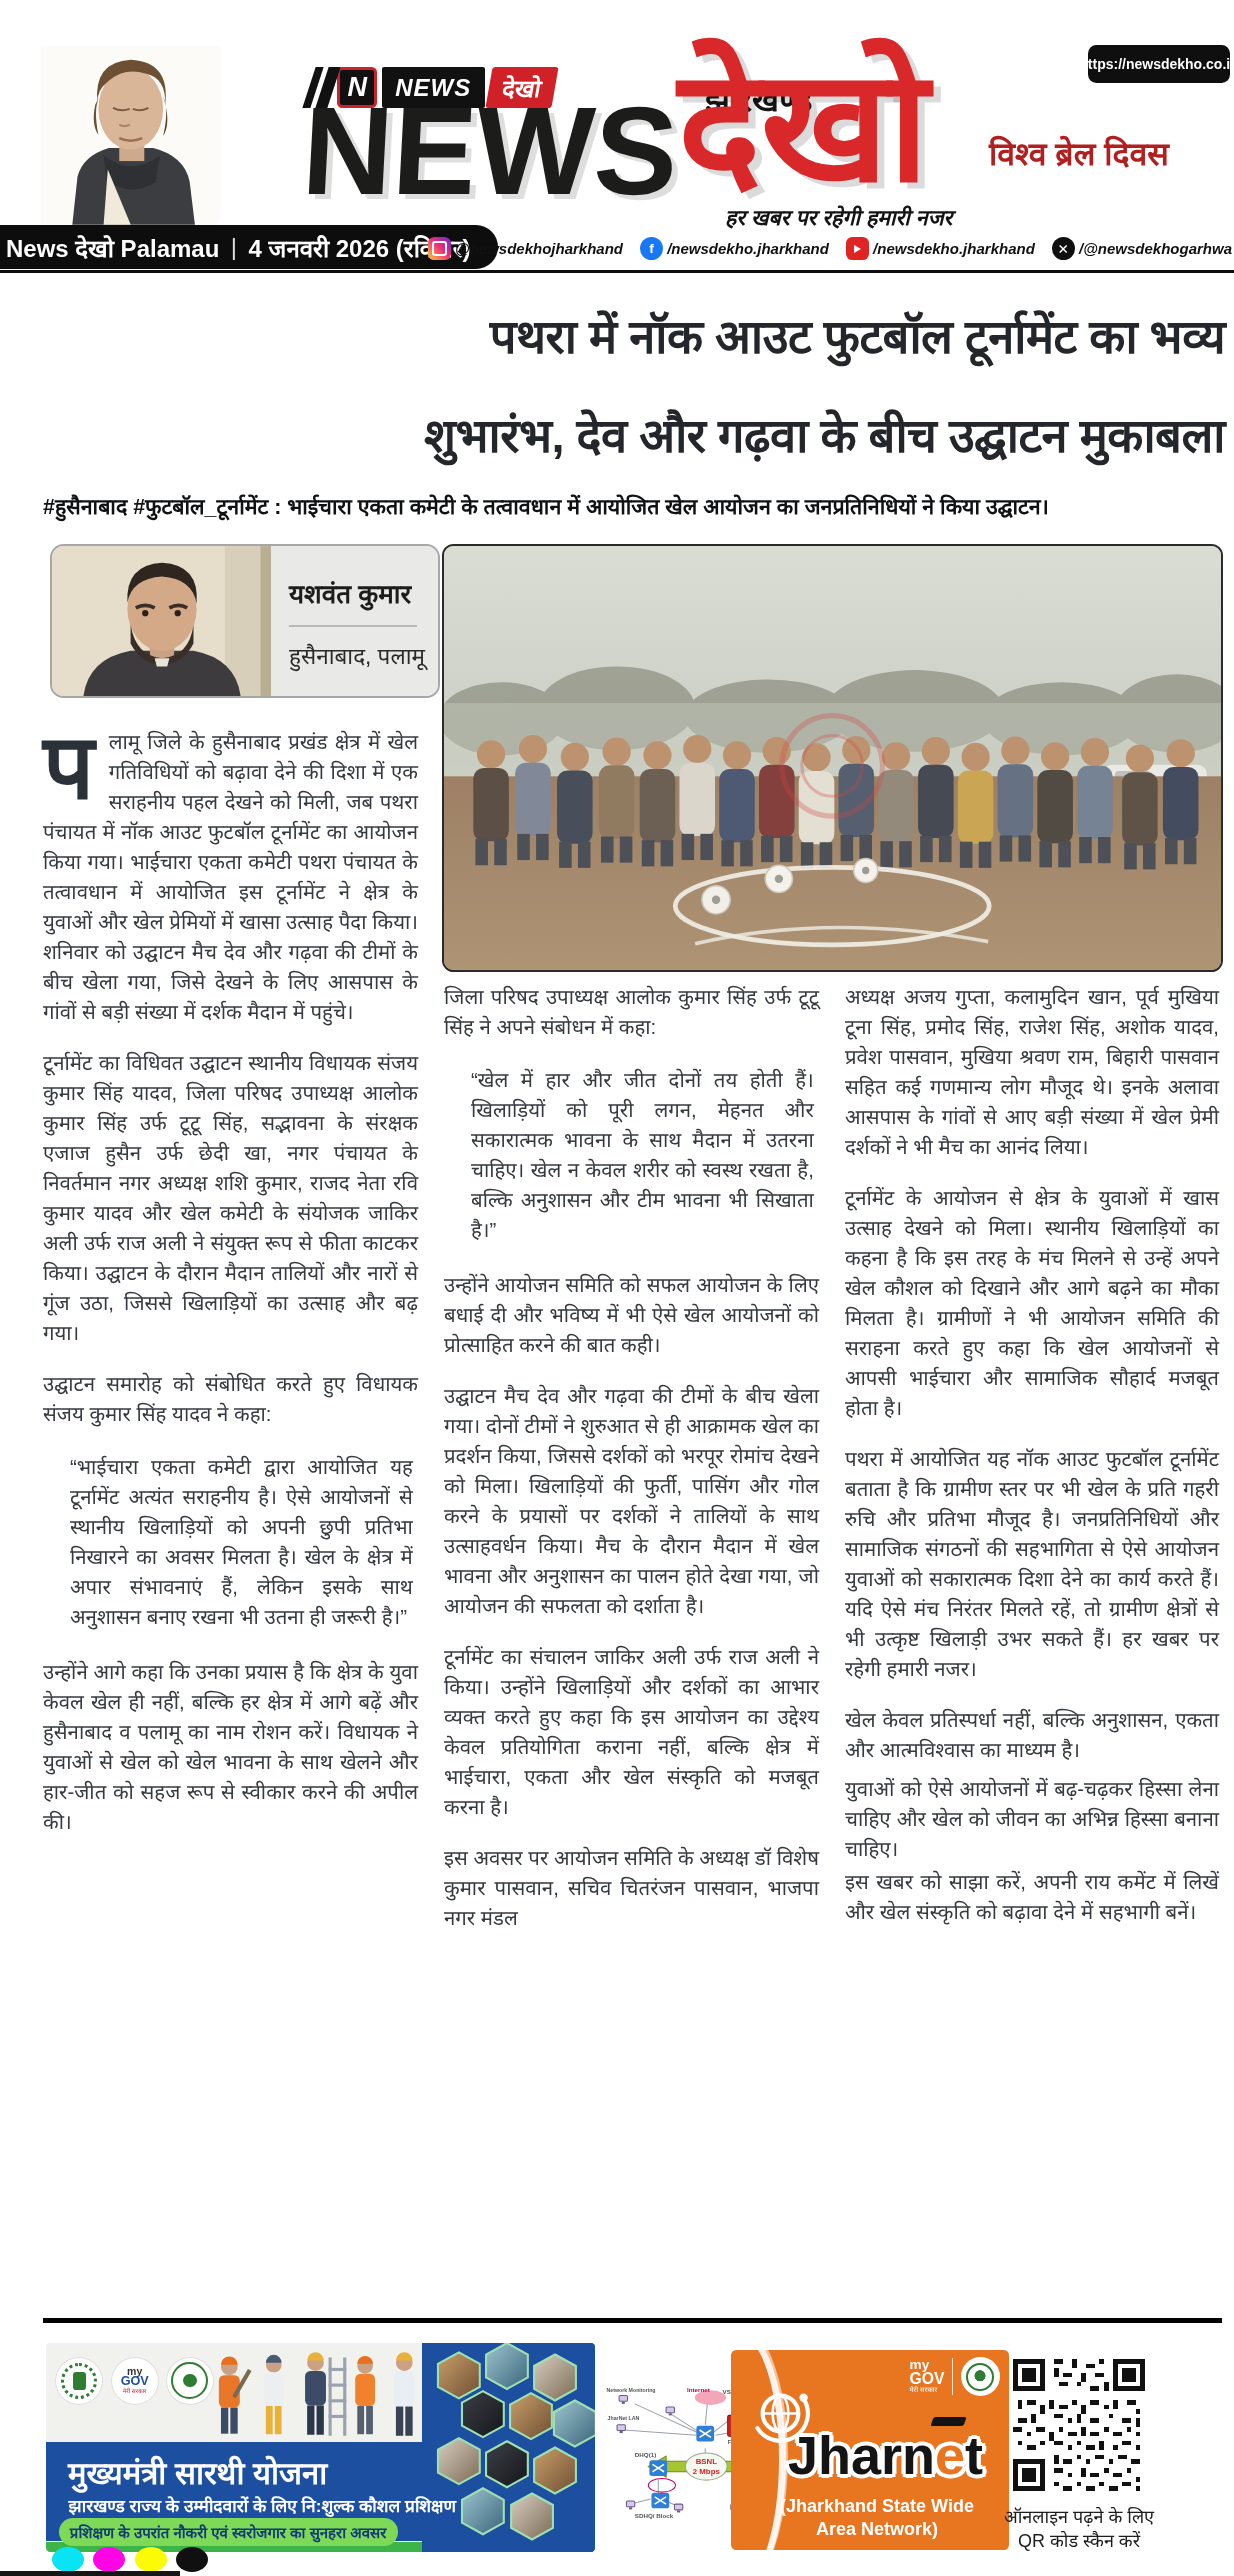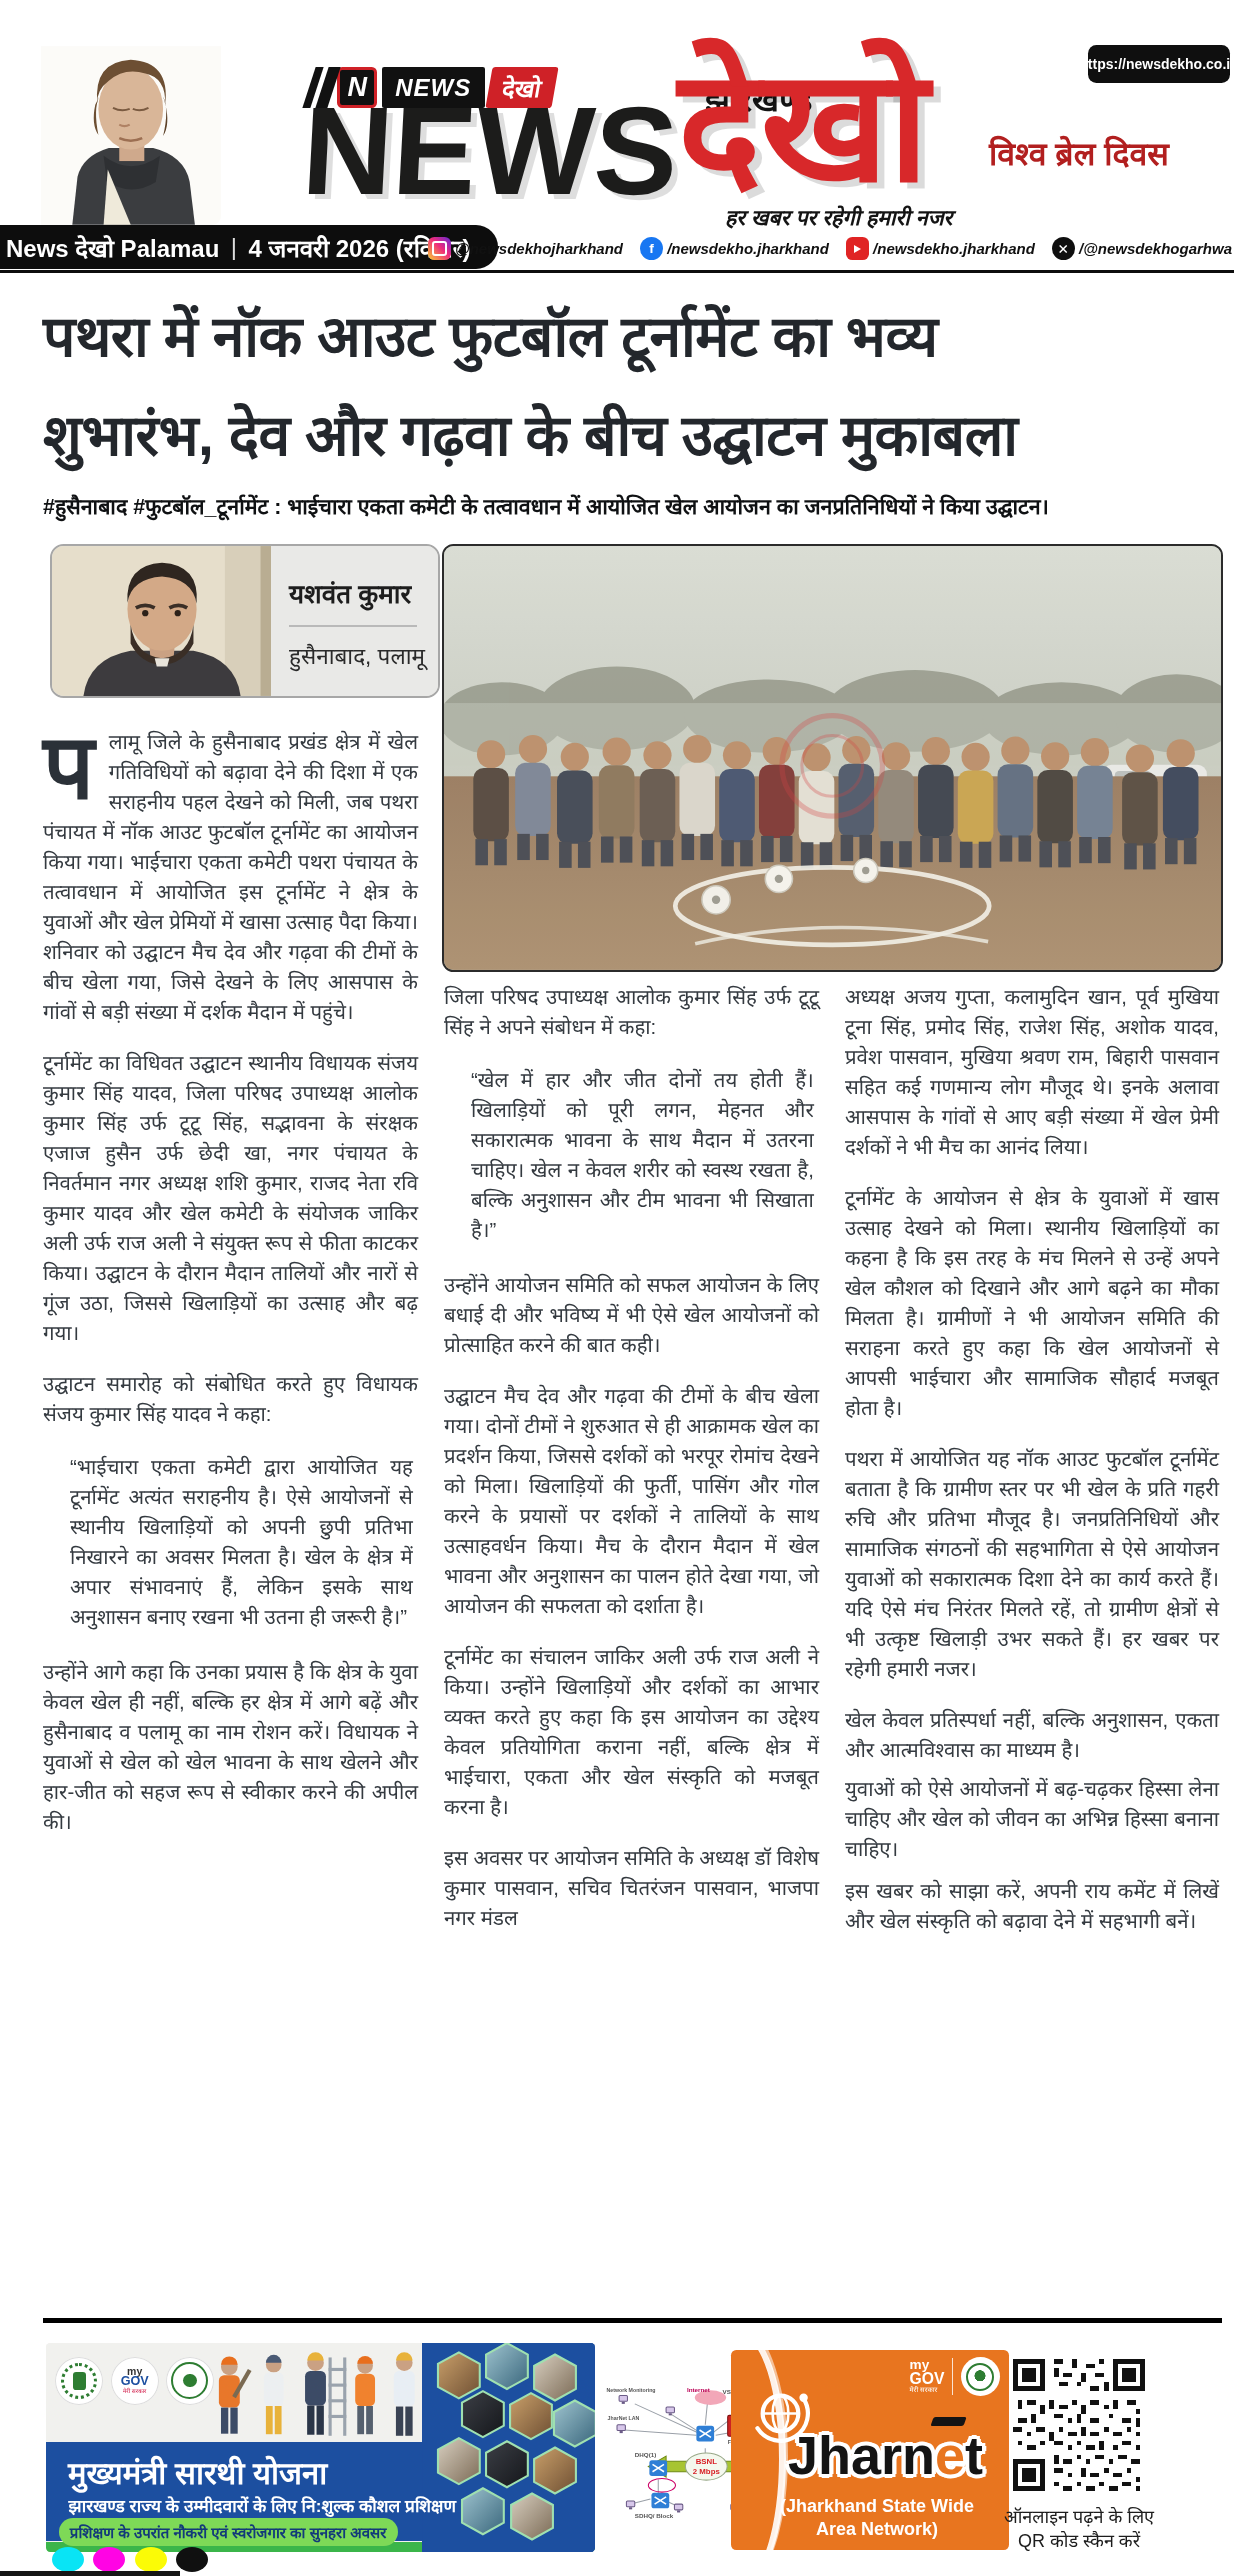--- a/index.html
+++ b/index.html
@@ -39,21 +39,21 @@
   .sicon{width:23px;height:23px;border-radius:50%;display:flex;align-items:center;justify-content:center;color:#fff;font-weight:900;font-size:13.6px;flex:0 0 auto;}
   .sicon.ig{border-radius:6.3px;background:linear-gradient(45deg,#f9ce34,#ee2a7b 55%,#6228d7);}
   .sicon.ig i{display:block;width:10.5px;height:10.5px;border:2.1px solid #fff;border-radius:3.1px;}
   .sicon.fb{background:#1877f2;}
   .sicon.yt{background:#e02424;border-radius:6.3px;}
   .sicon.yt i{display:block;width:0;height:0;border-left:7.3px solid #fff;border-top:4.7px solid transparent;border-bottom:4.7px solid transparent;}
   .sicon.xx{background:#0f0f0f;}
   .rule{left:0;top:270px;width:1235px;height:2.6px;background:#0d0d0d;}
 
   
-  .headline{left:43px;top:287px;width:1182px;font-size:57px;font-weight:900;color:#23272c;line-height:99px;letter-spacing:-0.5px;}
+  .headline{left:43px;top:287px;width:1182px;font-size:47px;font-weight:900;color:#23272c;line-height:99px;letter-spacing:-0.5px;text-align:right;}
   .subhead{left:43px;top:491px;width:1182px;font-size:21.4px;font-weight:700;color:#0f1113;}
 
   
   .author{left:50px;top:544px;width:386px;height:150px;border:2.6px solid #a7a7a7;border-radius:13.6px;overflow:hidden;display:flex;background:#e9e9e7;}
   .author .ph{width:219px;height:100%;flex:0 0 auto;}
   .author .meta{flex:1;background:#e9e9e7;padding:29px 0 0 18px;}
   .author .nm{font-size:26px;font-weight:800;color:#1d1d1d;}
   .author .dv{width:86%;height:2.6px;background:#b9b9b9;margin:13.6px 0 12.6px 0;}
   .author .lc{font-size:22.5px;color:#2a2a2a;}
 
@@ -304,21 +304,21 @@
     <p>उद्घाटन मैच देव और गढ़वा की टीमों के बीच खेला गया। दोनों टीमों ने शुरुआत से ही आक्रामक खेल का प्रदर्शन किया, जिससे दर्शकों को भरपूर रोमांच देखने को मिला। खिलाड़ियों की फुर्ती, पासिंग और गोल करने के प्रयासों पर दर्शकों ने तालियों के साथ उत्साहवर्धन किया। मैच के दौरान मैदान में खेल भावना और अनुशासन का पालन होते देखा गया, जो आयोजन की सफलता को दर्शाता है।</p>
     <p>टूर्नामेंट का संचालन जाकिर अली उर्फ राज अली ने किया। उन्होंने खिलाड़ियों और दर्शकों का आभार व्यक्त करते हुए कहा कि इस आयोजन का उद्देश्य केवल प्रतियोगिता कराना नहीं, बल्कि क्षेत्र में भाईचारा, एकता और खेल संस्कृति को मजबूत करना है।</p>
     <p>इस अवसर पर आयोजन समिति के अध्यक्ष डॉ विशेष कुमार पासवान, सचिव चितरंजन पासवान, भाजपा नगर मंडल</p>
   </div>
 
   <div class="col" style="left:845px;top:982px;width:374px;">
     <p>अध्यक्ष अजय गुप्ता, कलामुदिन खान, पूर्व मुखिया टूना सिंह, प्रमोद सिंह, राजेश सिंह, अशोक यादव, प्रवेश पासवान, मुखिया श्रवण राम, बिहारी पासवान सहित कई गणमान्य लोग मौजूद थे। इनके अलावा आसपास के गांवों से आए बड़ी संख्या में खेल प्रेमी दर्शकों ने भी मैच का आनंद लिया।</p>
     <p>टूर्नामेंट के आयोजन से क्षेत्र के युवाओं में खास उत्साह देखने को मिला। स्थानीय खिलाड़ियों का कहना है कि इस तरह के मंच मिलने से उन्हें अपने खेल कौशल को दिखाने और आगे बढ़ने का मौका मिलता है। ग्रामीणों ने भी आयोजन समिति की सराहना करते हुए कहा कि खेल आयोजनों से आपसी भाईचारा और सामाजिक सौहार्द मजबूत होता है।</p>
     <p>पथरा में आयोजित यह नॉक आउट फुटबॉल टूर्नामेंट बताता है कि ग्रामीण स्तर पर भी खेल के प्रति गहरी रुचि और प्रतिभा मौजूद है। जनप्रतिनिधियों और सामाजिक संगठनों की सहभागिता से ऐसे आयोजन युवाओं को सकारात्मक दिशा देने का कार्य करते हैं। यदि ऐसे मंच निरंतर मिलते रहें, तो ग्रामीण क्षेत्रों से भी उत्कृष्ट खिलाड़ी उभर सकते हैं। हर खबर पर रहेगी हमारी नजर।</p>
     <p style="margin-bottom:9.4px;">खेल केवल प्रतिस्पर्धा नहीं, बल्कि अनुशासन, एकता और आत्मविश्वास का माध्यम है।</p>
-    <p style="margin-bottom:12px;">युवाओं को ऐसे आयोजनों में बढ़-चढ़कर हिस्सा लेना चाहिए और खेल को जीवन का अभिन्न हिस्सा बनाना चाहिए।</p>
+    <p style="margin-bottom:3px;">युवाओं को ऐसे आयोजनों में बढ़-चढ़कर हिस्सा लेना चाहिए और खेल को जीवन का अभिन्न हिस्सा बनाना चाहिए।</p>
     <p>इस खबर को साझा करें, अपनी राय कमेंट में लिखें और खेल संस्कृति को बढ़ावा देने में सहभागी बनें।</p>
   </div>
 
   <div class="abs rule2"></div>
 
   <div class="abs saarthi">
     <div class="sa-top"></div>
     <div class="sa-blue"></div>
     <div class="sa-green"></div>
 

